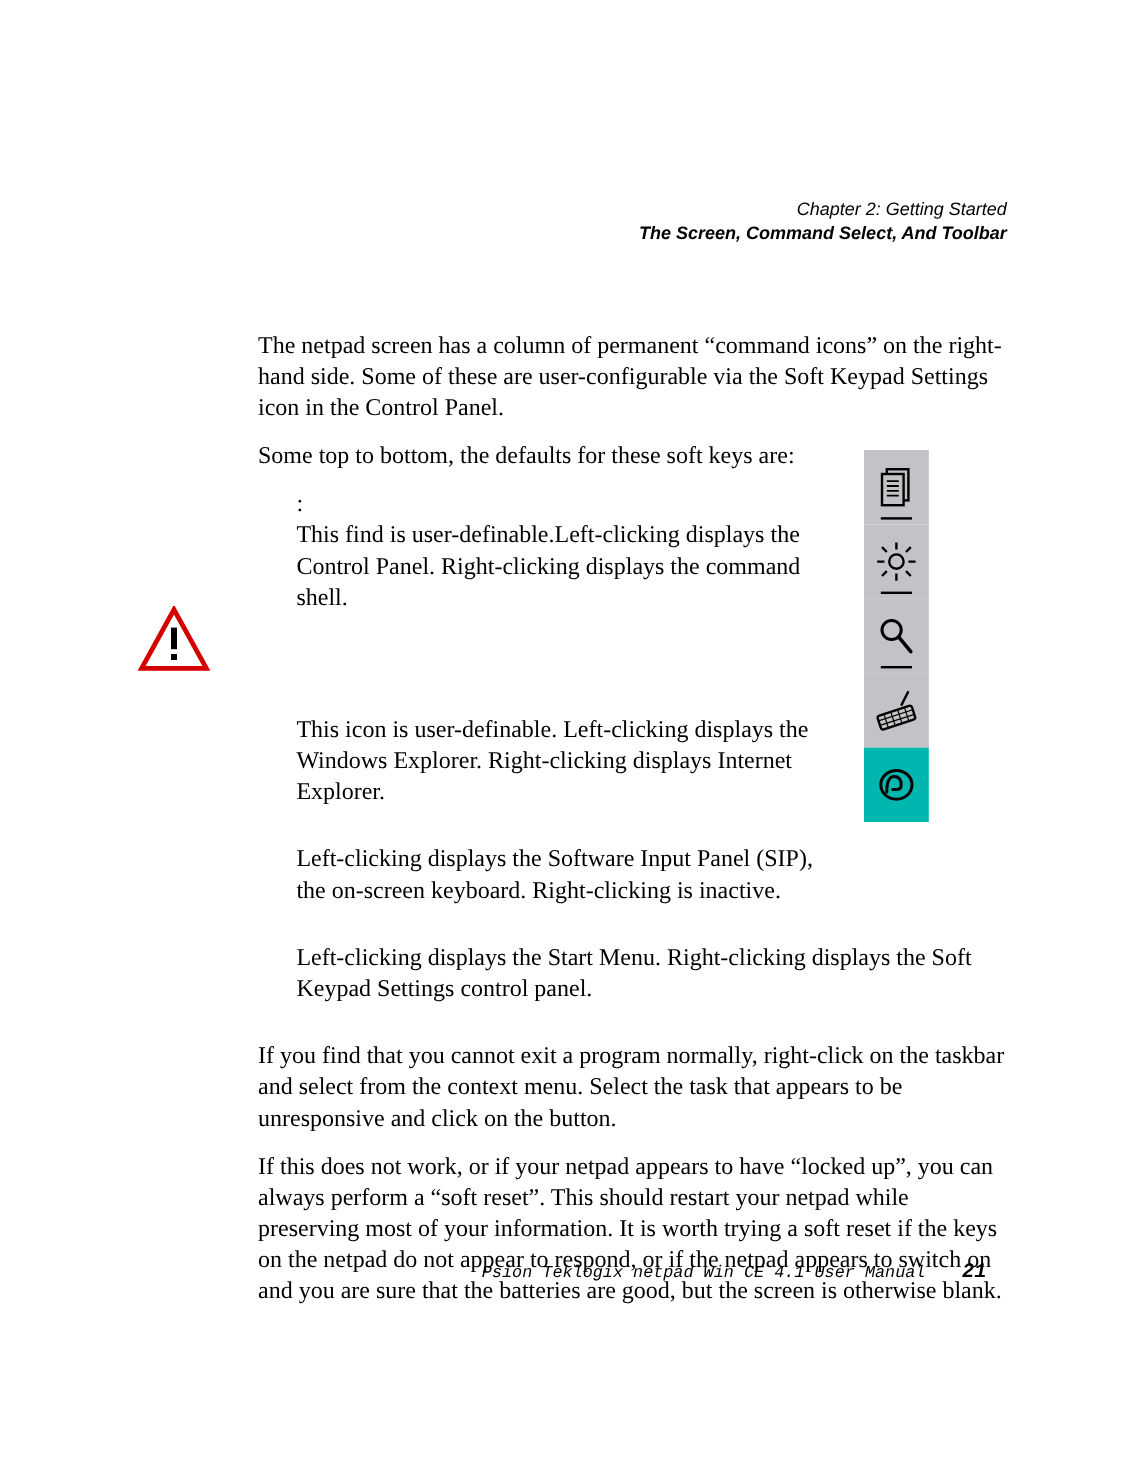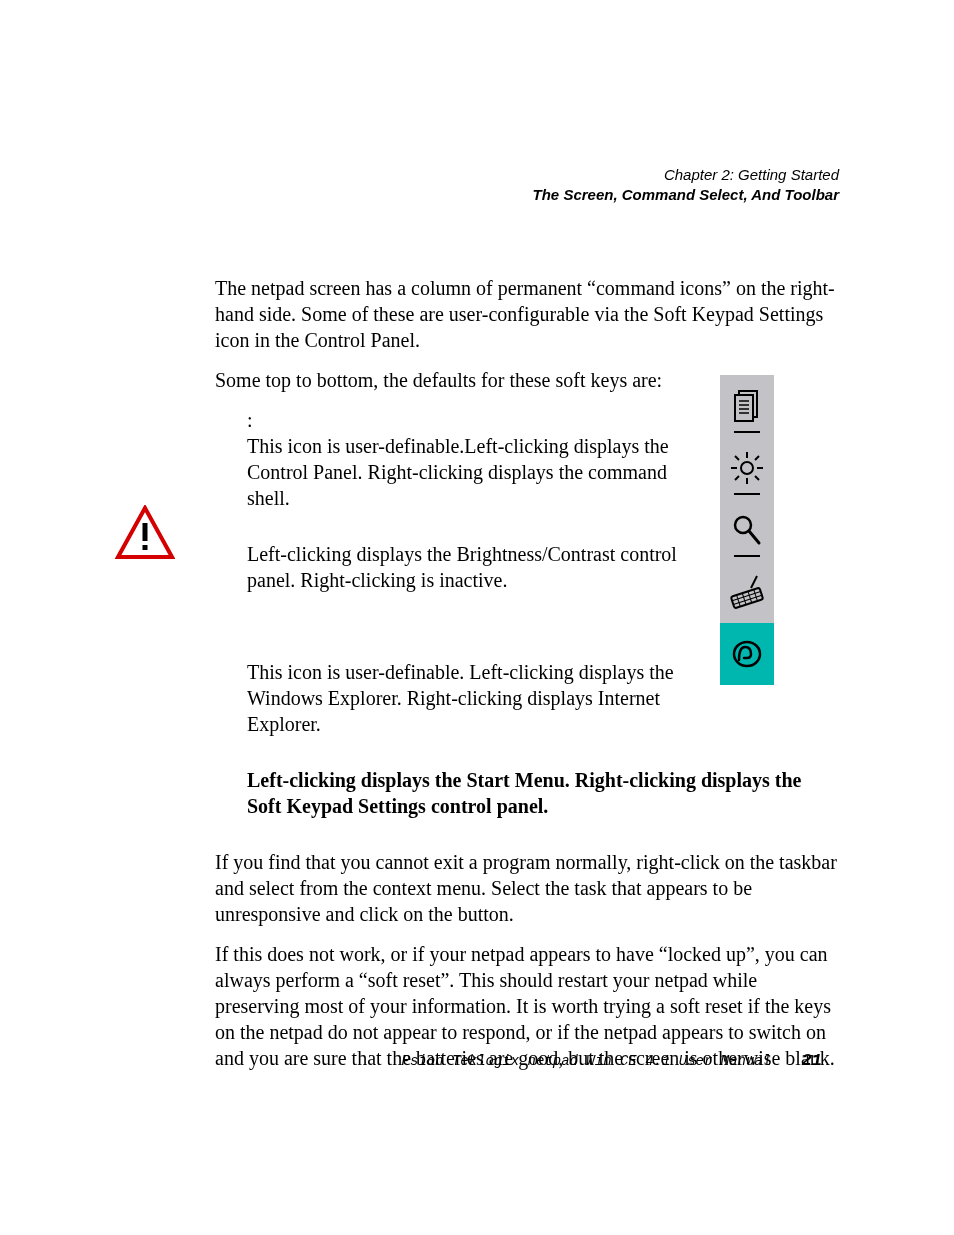--- a/index.html
+++ b/index.html
@@ -41,21 +41,20 @@
   }
   .soft-list {
     margin-left: 32px;
     margin-right: 160px;
   }
   .soft-item {
     margin-bottom: 30px;
   }
   .soft-item.last {
     margin-right: -160px;
-    font-weight: bold;
   }
   .label-row {
     font-style: normal;
   }
   .footer {
     position: absolute;
     bottom: 165px;
     right: 132px;
     font-family: Liberation Mono, monospace;
     font-style: italic;
@@ -187,37 +186,37 @@
 
     <p class="para">The netpad screen has a column of permanent “command icons” on the right-hand side. Some of these are user-configurable via the Soft Keypad Settings icon in the Control Panel.</p>
     <p class="para">Some top to bottom, the defaults for these soft keys are:</p>
 
     <div class="soft-list">
 
       <div class="soft-item">
         <div class="label-row">
           <span></span><span>:</span>
         </div>
-        <div>This icon is user-definable.Left-clicking displays the Control Panel. Right-clicking displays the command shell.</div>
+        <div>This find is user-definable.Left-clicking displays the Control Panel. Right-clicking displays the command shell.</div>
+      </div>
+
+
+      <div class="soft-item" style="margin-top:84px">
+        <div class="label-row">
+          <span></span><span></span>
+        </div>
+        <div>This icon is user-definable. Left-clicking displays the Windows Explorer. Right-clicking displays Internet Explorer.</div>
       </div>
 
       <div class="soft-item">
         <div class="label-row">
           <span></span><span></span>
         </div>
-        <div>Left-clicking displays the Brightness/Contrast control panel. Right-clicking is inactive.</div>
-      </div>
-
-      <div class="soft-item" style="margin-top:66px">
-        <div class="label-row">
-          <span></span><span></span>
-        </div>
-        <div>This icon is user-definable. Left-clicking displays the Windows Explorer. Right-clicking displays Internet Explorer.</div>
-      </div>
-
+        <div>Left-clicking displays the Software Input Panel (SIP), the on-screen keyboard. Right-clicking is inactive.</div>
+      </div>
 
       <div class="soft-item last">
         <div class="label-row">
           <span></span><span></span>
         </div>
         <div>Left-clicking displays the Start Menu. Right-clicking displays the Soft Keypad Settings control panel.</div>
       </div>
 
     </div>
 

